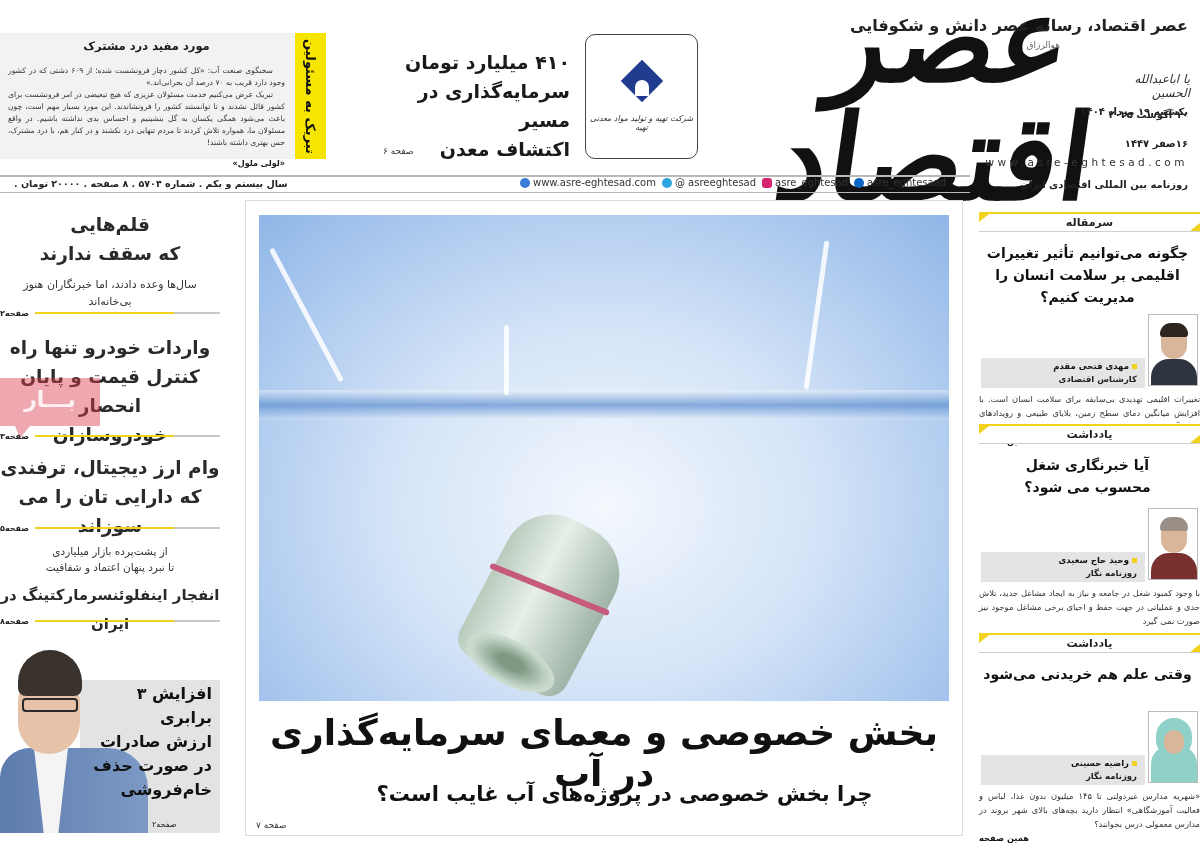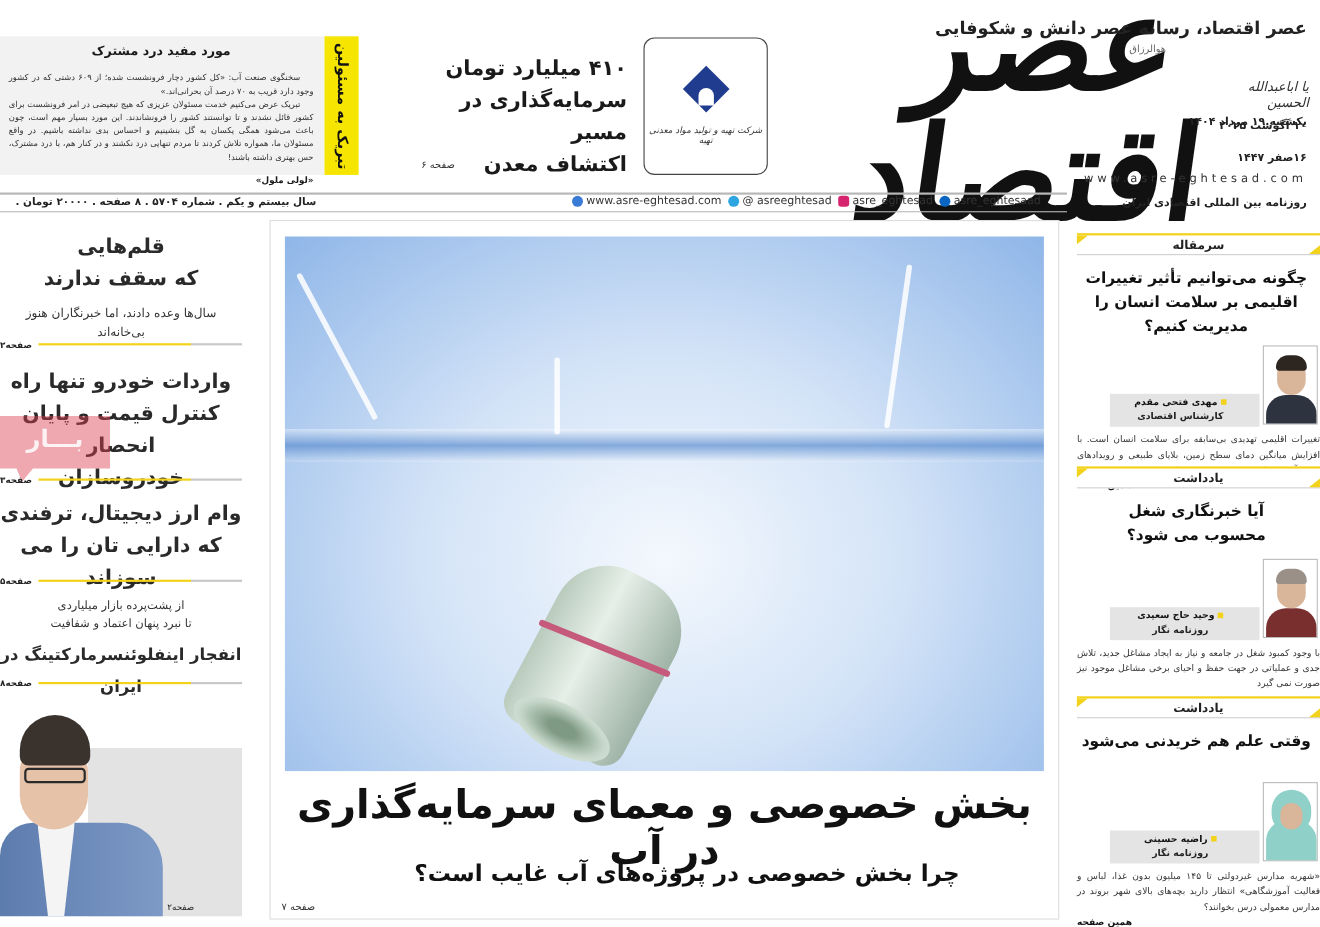--- a/index.html
+++ b/index.html
@@ -97,21 +97,21 @@
   .section-tab { position: relative; height: 20px; margin: 0 0 0 4px; border-top: 2px solid #f2d21a; border-bottom: 1px solid #cfcfcf;
     text-align: center; font-size: 11px; font-weight: bold; color: #222; line-height: 17px; background: #fff; }
   .section-tab::before { content: ""; position: absolute; left: 0; top: 0; border-top: 8px solid #f2d21a; border-right: 10px solid transparent; }
   .section-tab::after { content: ""; position: absolute; right: 0; bottom: 0; border-bottom: 8px solid #f2d21a; border-left: 10px solid transparent; }
   .opinion-title { text-align: center; font-size: 14px; line-height: 22px; font-weight: bold; color: #111; margin-top: 10px; padding: 0 6px; }
   .author-row { position: relative; height: 76px; }
   .author-photo { position: absolute; right: 2px; top: 0; width: 50px; height: 72px; border: 1px solid #bbb; background: #fff; overflow: hidden; }
   .ap-head { position: absolute; left: 12px; top: 12px; width: 26px; height: 32px; border-radius: 13px; background: #d9b59a; }
   .ap-hair { position: absolute; left: 11px; top: 8px; width: 28px; height: 14px; border-radius: 14px 14px 4px 4px; background: #2c2520; }
   .ap-body { position: absolute; left: 2px; top: 44px; width: 46px; height: 30px; border-radius: 18px 18px 0 0; background: #2e3340; }
-  .author-info { position: absolute; right: 55px; bottom: 2px; width: 136px; height: 30px; background: #e4e4e4; padding: 2px 8px 0 0; text-align: center; }
+  .author-info { position: absolute; right: 55px; bottom: 2px; width: 164px; height: 30px; background: #e4e4e4; padding: 2px 8px 0 0; text-align: right; }
   .author-name { font-size: 8.5px; font-weight: bold; color: #111; line-height: 13px; }
   .author-name::before { content: ""; display: inline-block; width: 5px; height: 5px; background: #f2d21a; margin-left: 3px; }
   .author-role { font-size: 8.5px; font-weight: bold; color: #222; line-height: 13px; }
   .opinion-excerpt { font-size: 8.3px; line-height: 14px; color: #333; text-align: justify; padding: 2px 0 0 4px; }
   .opinion-more { font-size: 8.3px; font-weight: bold; color: #111; margin: 2px 4px 0 0; text-align: left; padding-left: 4px; }
 </style>
 </head>
 <body>
 
 <div class="abs masthead-logo">عصر اقتصاد</div>
@@ -240,20 +240,26 @@
 
 <div class="abs profile-box">
   <div class="profile-bg"></div>
   <div class="profile-person">
     <div class="pp-suit"></div>
       <div class="pp-shirt"></div>
     <div class="pp-face"></div>
       <div class="pp-hair"></div>
       <div class="pp-glasses"></div>
   </div>
+  <div class="profile-headline">
+    <div>افزایش ۳ برابری</div>
+    <div>ارزش صادرات</div>
+    <div>در صورت حذف</div>
+    <div>خام‌فروشی</div>
+  </div>
   <div class="profile-page">صفحه۲</div>
 </div>
 
 <div class="abs opinion-section" style="top:212px">
   <div class="section-tab">سرمقاله</div>
   <div class="opinion-title">چگونه می‌توانیم تأثیر تغییرات اقلیمی بر سلامت انسان را مدیریت کنیم؟</div>
   <div class="author-row" style="margin-top:6px">
     <div class="author-photo">
       <div class="ap-body"></div>
         <div class="ap-head"></div>

